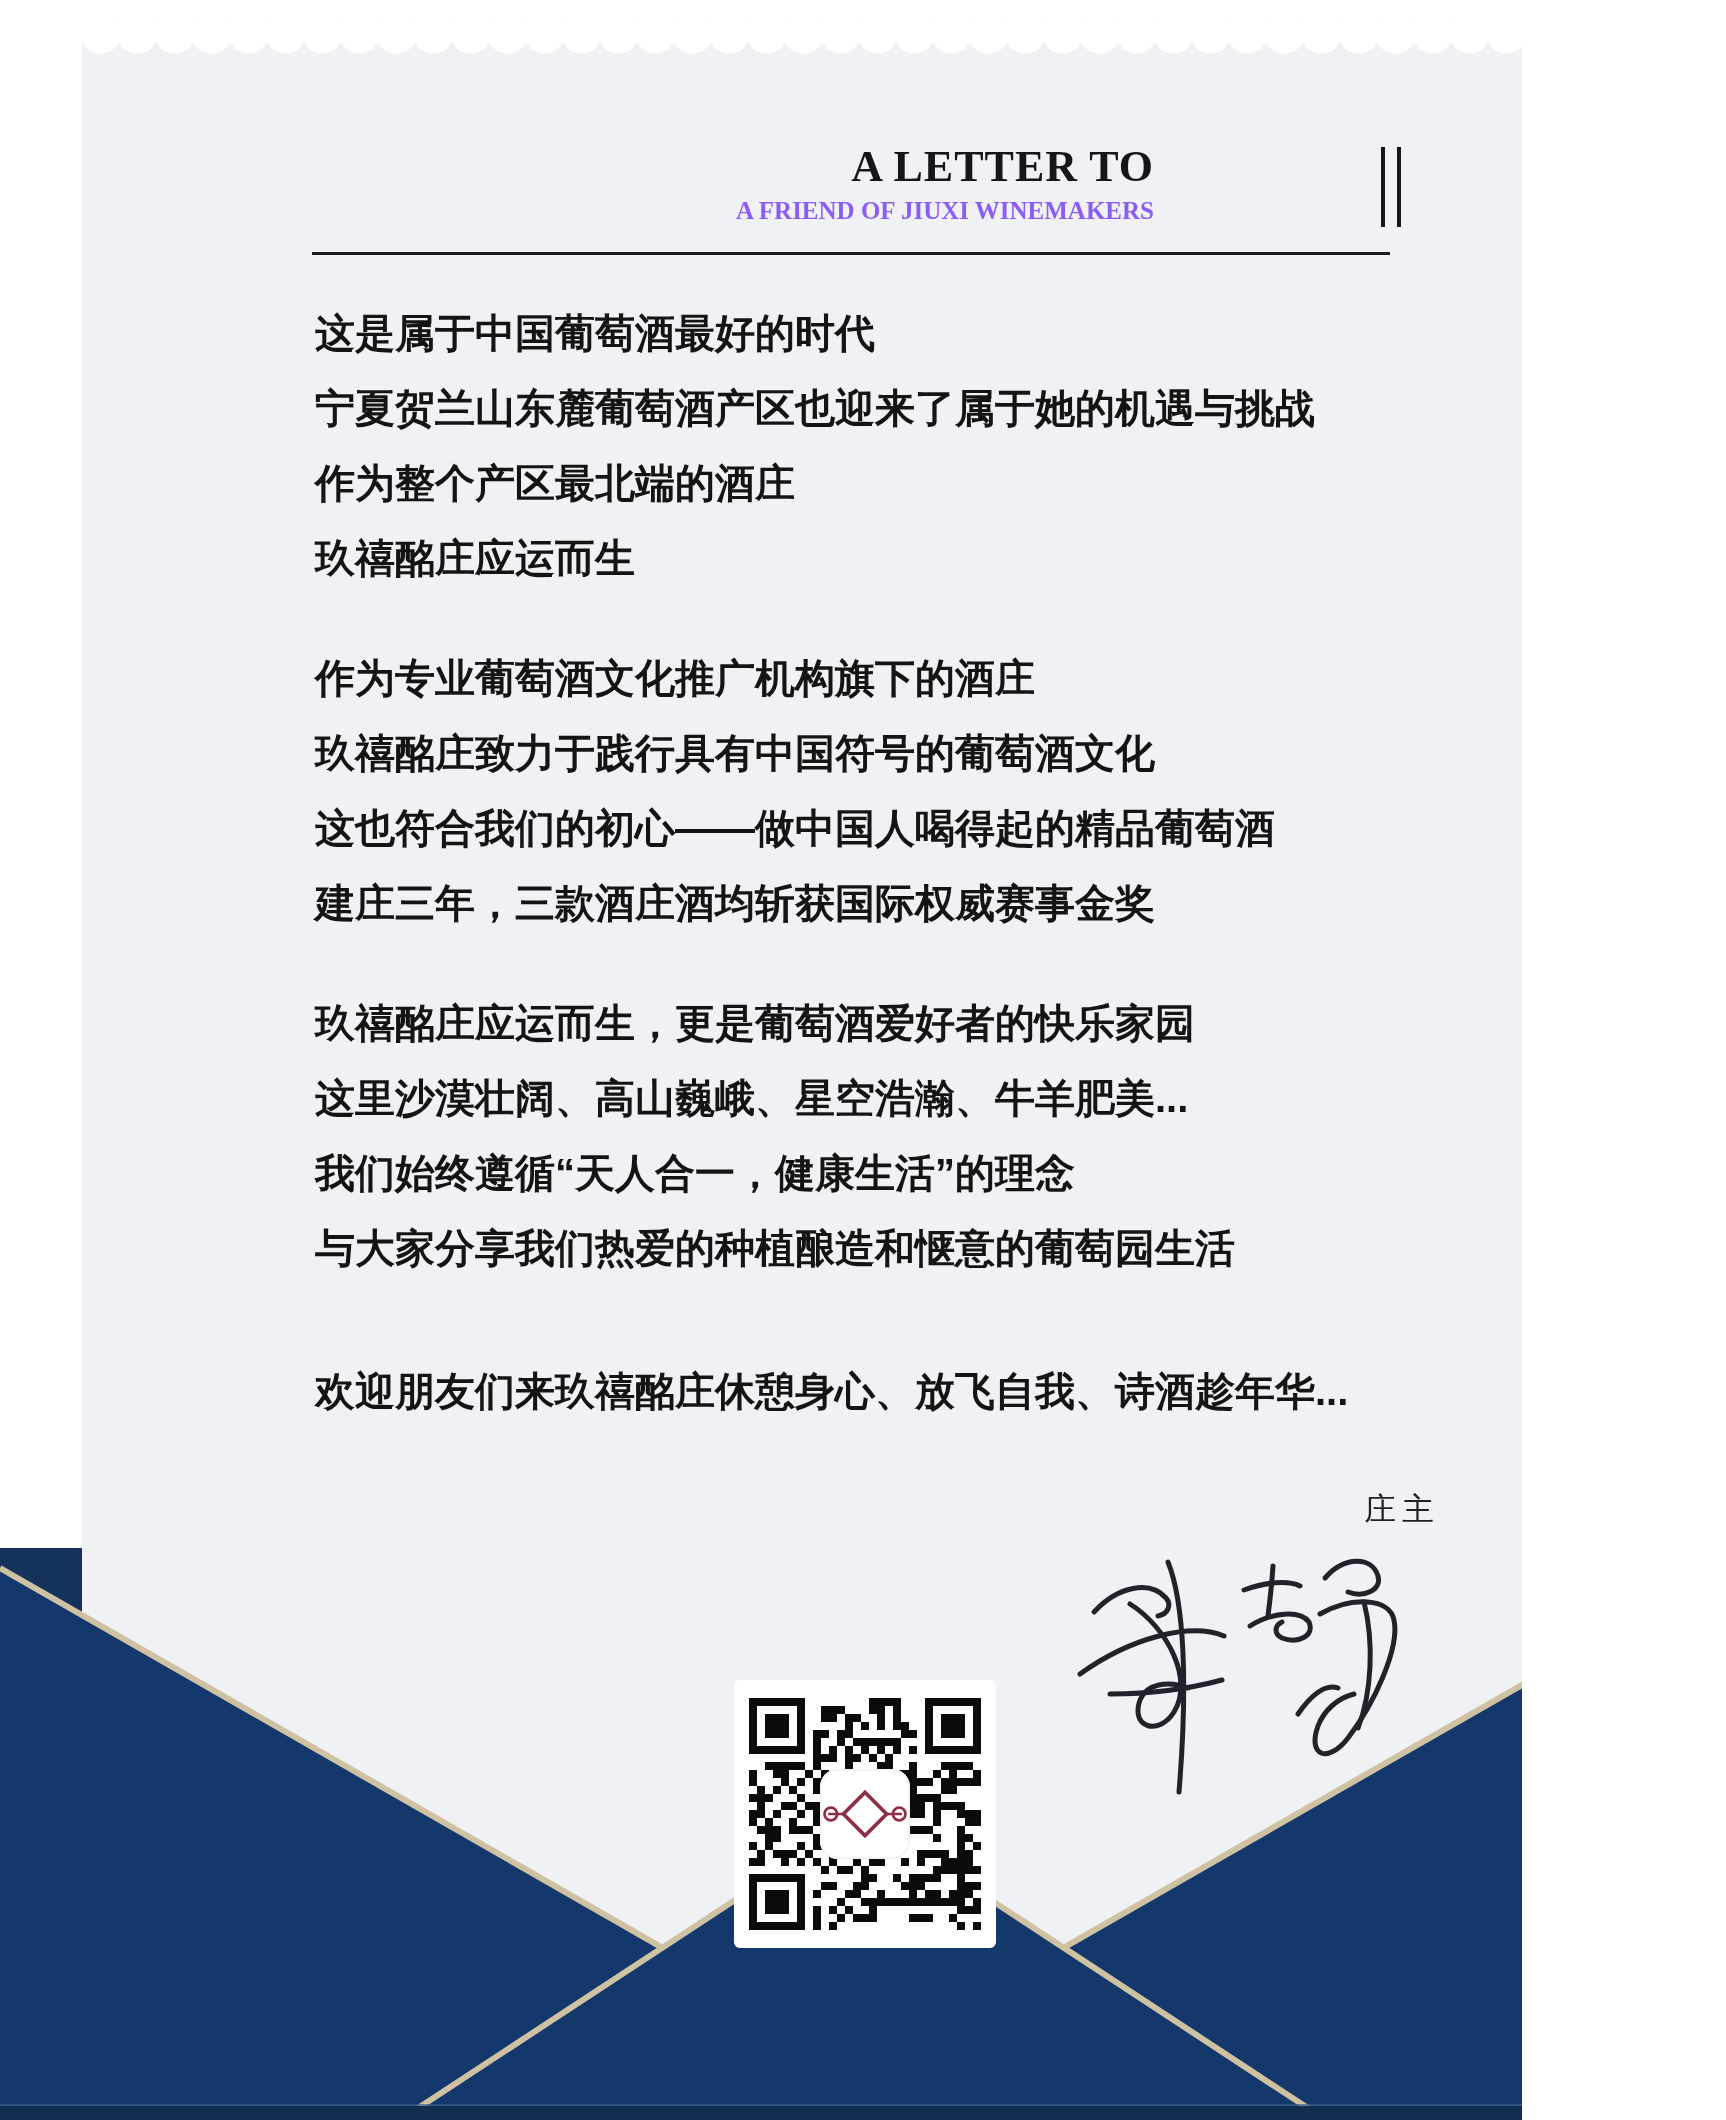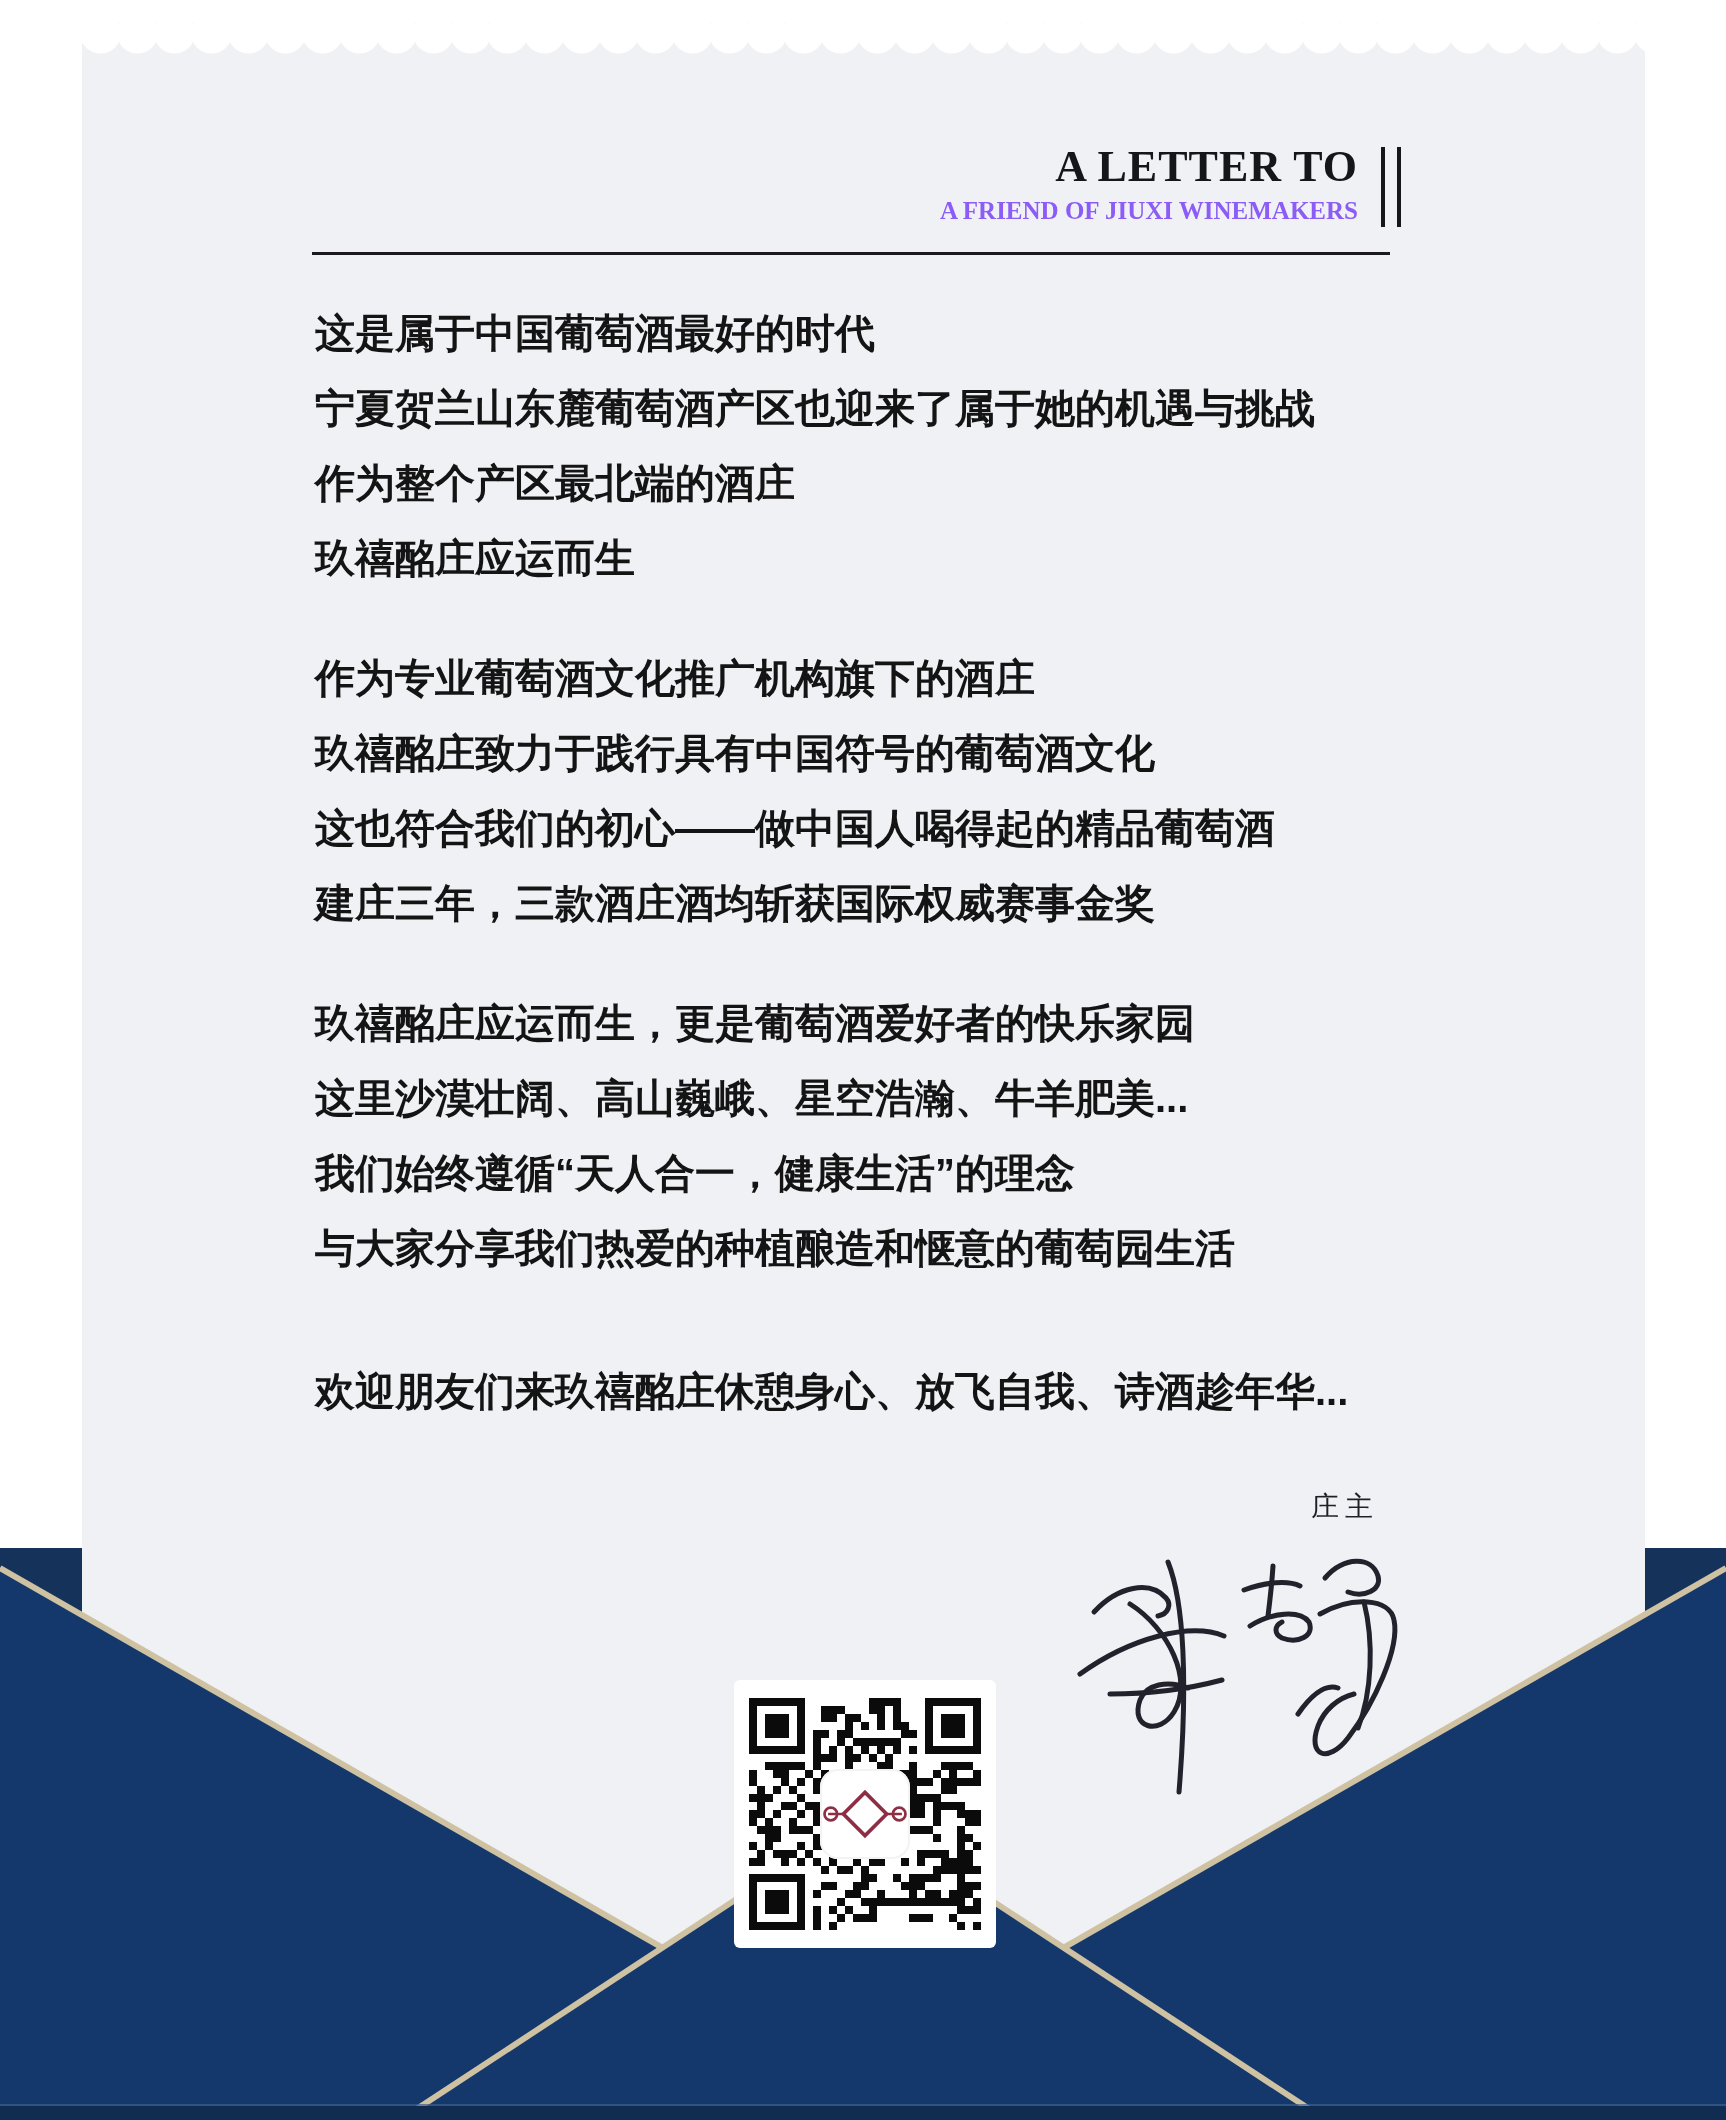--- a/index.html
+++ b/index.html
@@ -1,16 +1,16 @@
 <!DOCTYPE html>
 <html><head>
 <meta charset="utf-8">
 <style>
   html,body{margin:0;padding:0;background:#ffffff;}
-  .canvas{position:relative;width:1726px;height:2120px;background:#ffffff;overflow:hidden;
+  .canvas{position:relative;width:1522px;height:2120px;background:#ffffff;overflow:hidden;
           font-family:"Liberation Sans",sans-serif;}
   
   .paper{position:absolute;left:82px;top:23px;width:1563px;height:2097px;}
   .paper-edge{position:absolute;left:0;top:0;width:100%;height:31px;background-color:#f0f1f5;
     background-image:radial-gradient(circle 21px at 18.5px 10px,#ffffff 0 20px,rgba(255,255,255,0) 21px);
     background-size:37px 31px;background-repeat:repeat-x;}
   .paper-body{position:absolute;left:0;top:31px;right:0;bottom:0;background:#f0f1f5;}
   
   .header-title{position:absolute;top:144px;right:368px;font-family:"Liberation Serif",serif;
     font-weight:700;font-size:44px;line-height:46px;letter-spacing:1px;color:#15161a;white-space:nowrap;}
@@ -19,21 +19,21 @@
   .header-bars{position:absolute;left:1381px;top:147px;width:12px;height:80px;
     border-left:4px solid #15161a;border-right:4px solid #15161a;}
   .header-rule{position:absolute;left:312px;top:252px;width:1078px;height:3px;background:#1b1b1f;}
   
   .letter-body{position:absolute;left:315px;top:296px;width:1100px;color:#141414;}
   .para{margin:0 0 45px 0;}
   .para.gap-lg{margin-top:68px;}
   .tline{font-size:40px;line-height:75px;font-weight:700;white-space:nowrap;
     font-family:"Liberation Sans",sans-serif;}
   
-  .owner{position:absolute;left:1311px;top:1488px;font-size:28px;letter-spacing:6px;
+  .owner{position:absolute;left:1364px;top:1488px;font-size:32px;letter-spacing:6px;
     color:#1f2026;font-weight:500;white-space:nowrap;}
   .sig-svg{position:absolute;left:1072px;top:1542px;}
   
   .envelope{position:absolute;left:0;top:0;pointer-events:none;}
   
   .qr-card{position:absolute;left:734px;top:1680px;width:262px;height:268px;background:#ffffff;
     border-radius:6px;}
   .qr-logo{position:absolute;left:86px;top:89px;width:90px;height:90px;background:#ffffff;
     border-radius:18px;box-shadow:0 0 0 2px #f3f3f3 inset;}
 </style>

